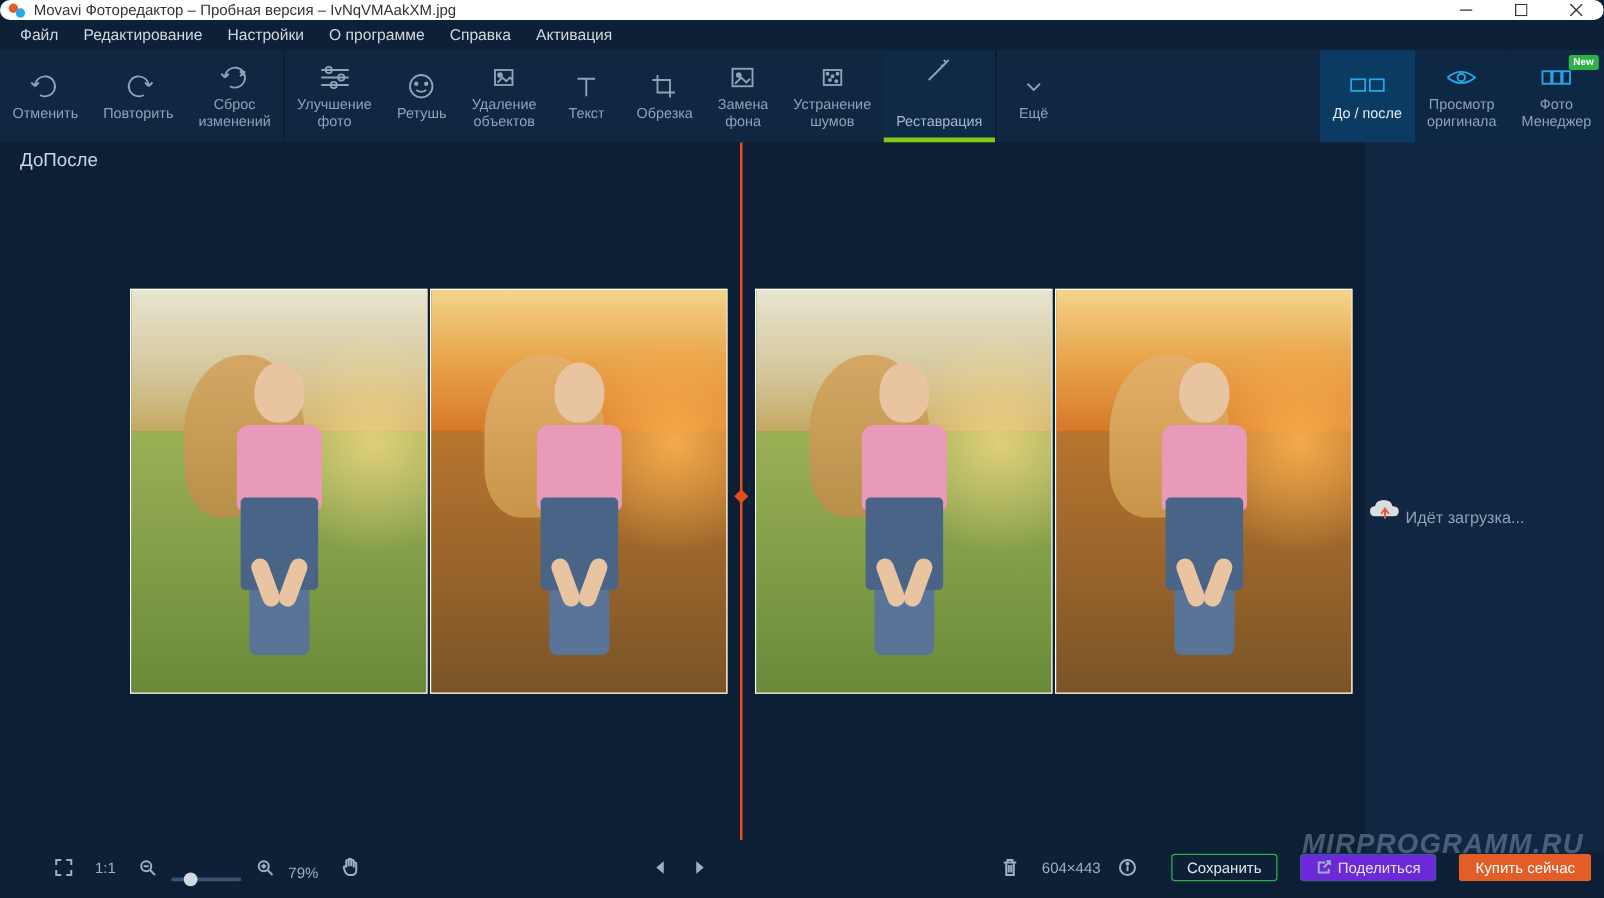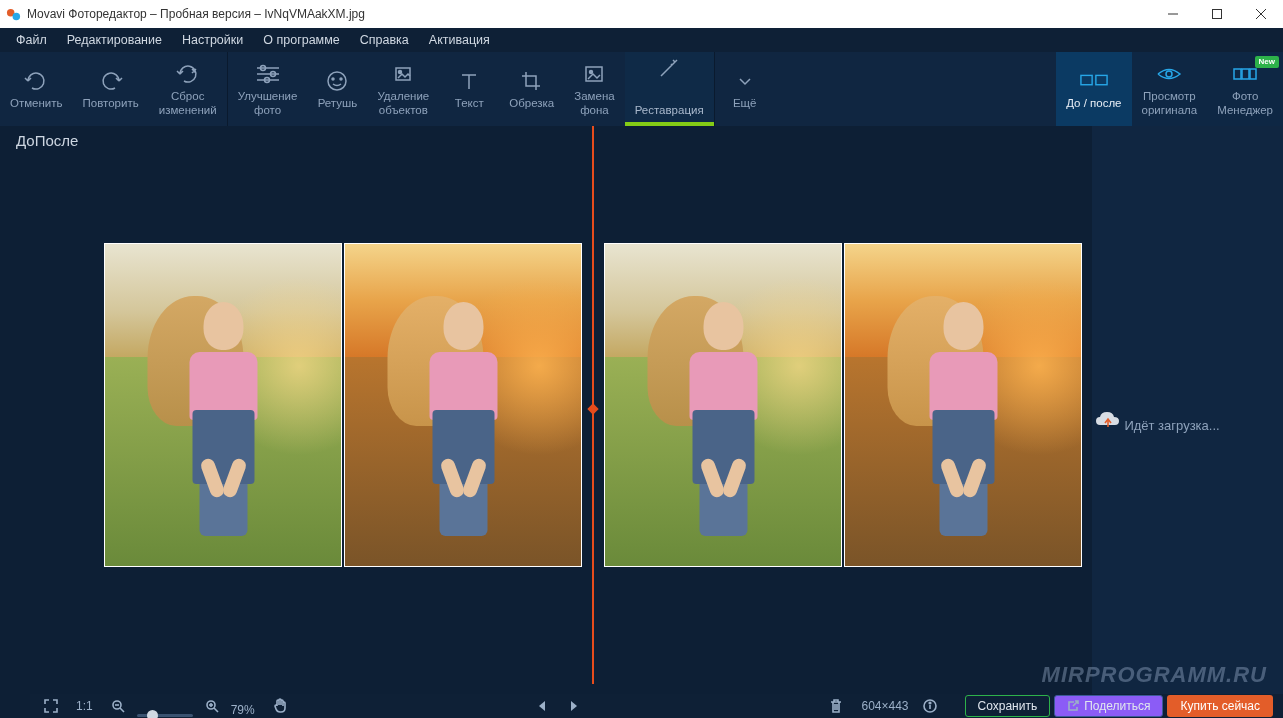--- a/index.html
+++ b/index.html
@@ -1,19 +1,19 @@
 <!DOCTYPE html>
 <html><head>
 <meta charset="utf-8">
 <style>
 * { margin:0; padding:0; box-sizing:border-box; font-family:"Segoe UI",Arial,sans-serif; }
 body { width:1283px; height:718px; background:#0d1f35; color:#c8d0da; overflow:hidden; position:relative; }
 
 
-.titlebar { height:28px; background:#fff; color:#333; display:flex; align-items:center; padding-left:6px; font-size:12px; }
+.titlebar { height:16px; background:#fff; color:#333; display:flex; align-items:center; padding-left:6px; font-size:12px;border-radius:12px; }
 .titlebar .logo { width:15px; height:15px; margin-right:6px; display:flex; }
 .titlebar .win-btns { margin-left:auto; display:flex; }
 .titlebar .win-btn { width:44px; height:28px; display:flex; align-items:center; justify-content:center; font-size:13px; color:#333; }
 
 
 .menubar { height:24px; background:#0e2036; display:flex; align-items:center; padding:0 6px; font-size:12.5px; }
 .menubar .menu-item { padding:3px 10px; cursor:pointer; color:#d0d8e2; }
 
 
 .toolbar { height:74px; background:#102641; display:flex; align-items:stretch; }
@@ -64,24 +64,24 @@
 
 .bottombar { height:24px; background:#0e2036; display:flex; align-items:center; padding:0 10px; font-size:12px; color:#9cb0c8; gap:14px;margin-left:30px; }
 .bottombar .ico-btn { width:22px; height:22px; display:flex; align-items:center; justify-content:center; cursor:pointer; }
 .bottombar svg { stroke:#9cb0c8; fill:none; stroke-width:1.6; }
 .zoom-slider { display:flex; align-items:flex-end; gap:8px; }
 .slider-track { width:56px; height:3px; background:#3a5270; position:relative; border-radius:2px; }
 .slider-thumb { position:absolute; left:10px; top:-4px; width:11px; height:11px; background:#d0d8e2; border-radius:50%; }
 .spacer { flex:1; }
 .nav-arrows { display:flex; gap:10px; }
 .dim-info { display:flex; align-items:center; gap:10px; }
-.btn-bar { display:flex; gap:4px; margin-left:10px; }
+.btn-bar { display:flex; gap:18px; margin-left:10px; }
 .action-btn { height:22px; padding:0 12px; border-radius:3px; font-size:12px; display:flex; align-items:center; cursor:pointer; border:1px solid transparent; }
 .action-btn.save { background:#0e2036; border-color:#2db24a; color:#e0e6ee; }
-.action-btn.share { background:#8b5cf6; border-color:#3b5998; color:#e0e6ee; }
+.action-btn.share { background:#6d28d9; border-color:#3b5998; color:#e0e6ee; }
 .action-btn.buy { background:#e35d29; color:#fff; }
 .watermark { position:absolute; right:16px; bottom:30px; font-size:22px; font-weight:bold; font-style:italic; color:rgba(180,200,230,0.35); letter-spacing:1px; pointer-events:none; }
 </style>
 </head>
 <body>
 
 <div class="titlebar">
   <span class="logo">
     <svg viewBox="0 0 16 16">
         <circle cx="5" cy="6" r="4" fill="#e35d29"></circle>
@@ -200,20 +200,34 @@
   <div class="tool-btn">
     <span class="ico">
         <svg width="24" height="22" viewBox="0 0 24 22">
           <rect x="4" y="4" width="16" height="14"></rect>
           <circle cx="9" cy="9" r="1.5" fill="#8ea2bb"></circle>
           <path d="M6 16 l5 -5 l4 4 l3 -3"></path>
         </svg>
       </span>
     <span style="white-space:pre-line">Замена
 фона</span>
+  </div>
+  <div class="tool-btn">
+    <span class="ico">
+        <svg width="24" height="22" viewBox="0 0 24 22">
+          <rect x="5" y="5" width="14" height="12"></rect>
+          <circle cx="8" cy="8" r="0.8" fill="#8ea2bb"></circle>
+          <circle cx="12" cy="10" r="0.8" fill="#8ea2bb"></circle>
+          <circle cx="16" cy="8" r="0.8" fill="#8ea2bb"></circle>
+          <circle cx="10" cy="13" r="0.8" fill="#8ea2bb"></circle>
+          <circle cx="15" cy="14" r="0.8" fill="#8ea2bb"></circle>
+        </svg>
+      </span>
+    <span style="white-space:pre-line">Устранение
+шумов</span>
   </div>
   <div class="tool-btn active">
     <span class="ico">
         <svg width="24" height="22" viewBox="0 0 24 22">
           <path d="M4 18 L18 4 M16 2 l2 2 l2 -2 M14 6 l1 1"></path>
         </svg>
       </span>
     <span>Реставрация</span>
   </div>
   <div class="tool-sep"></div>

